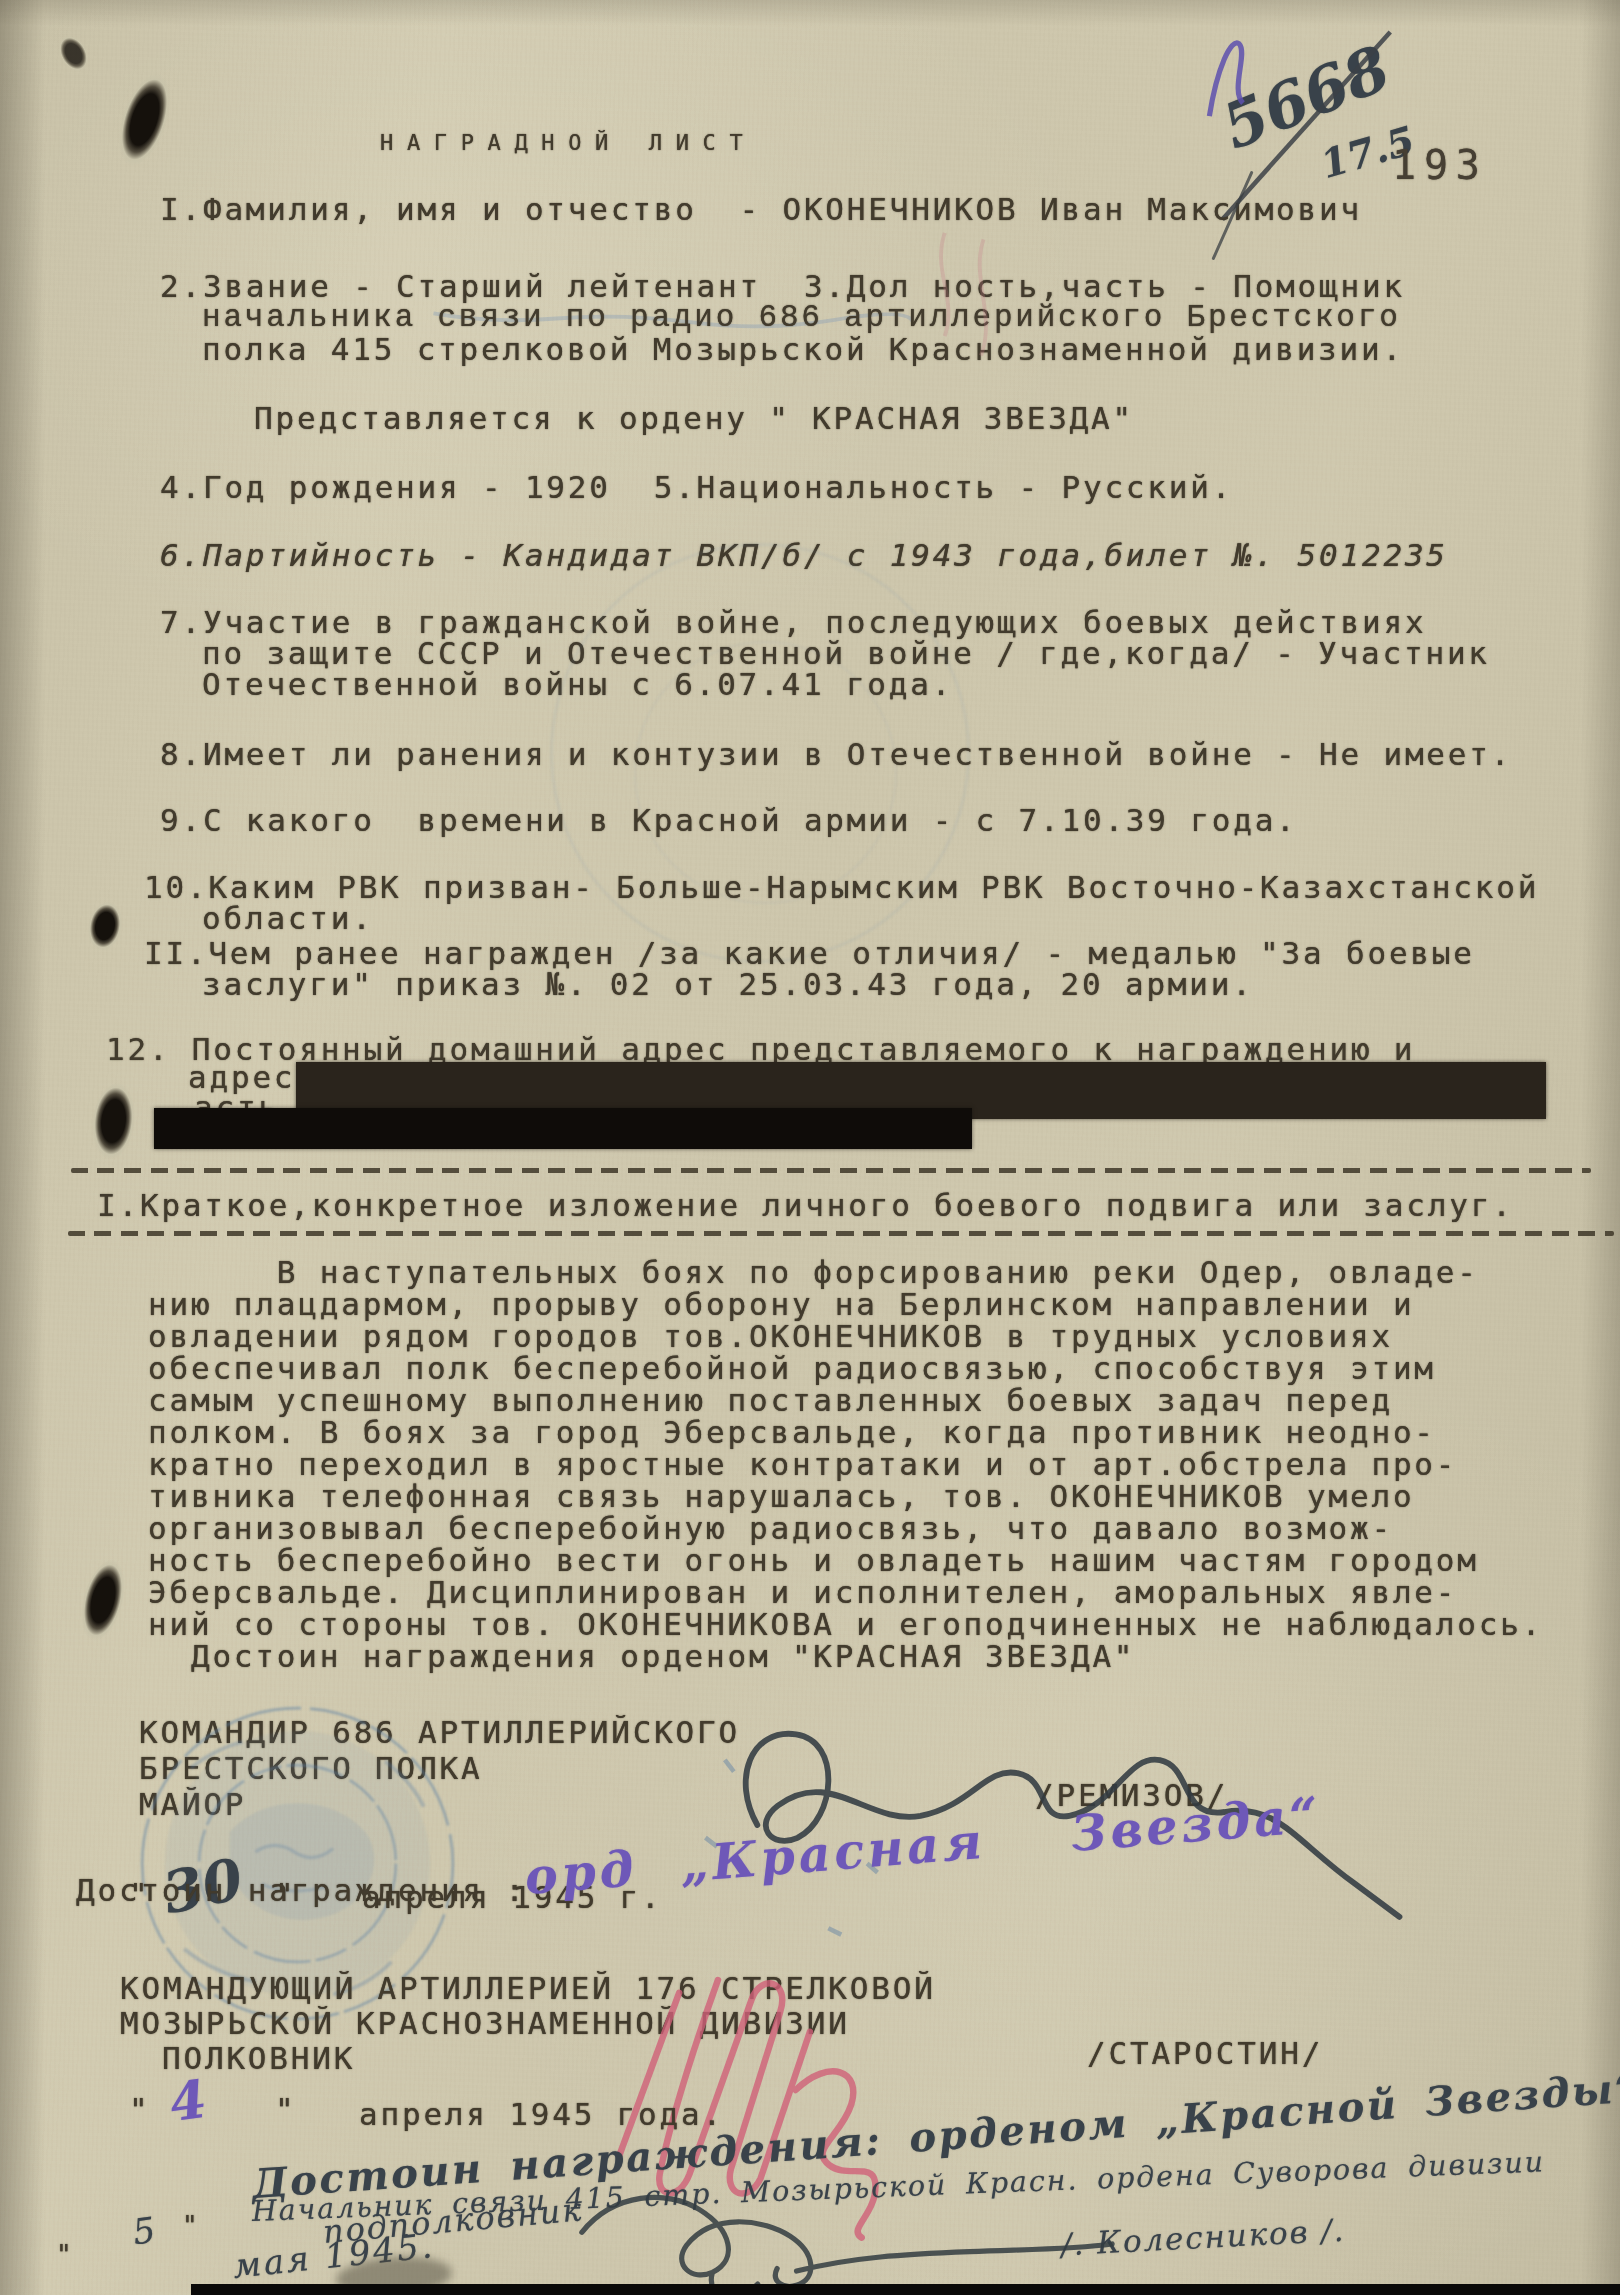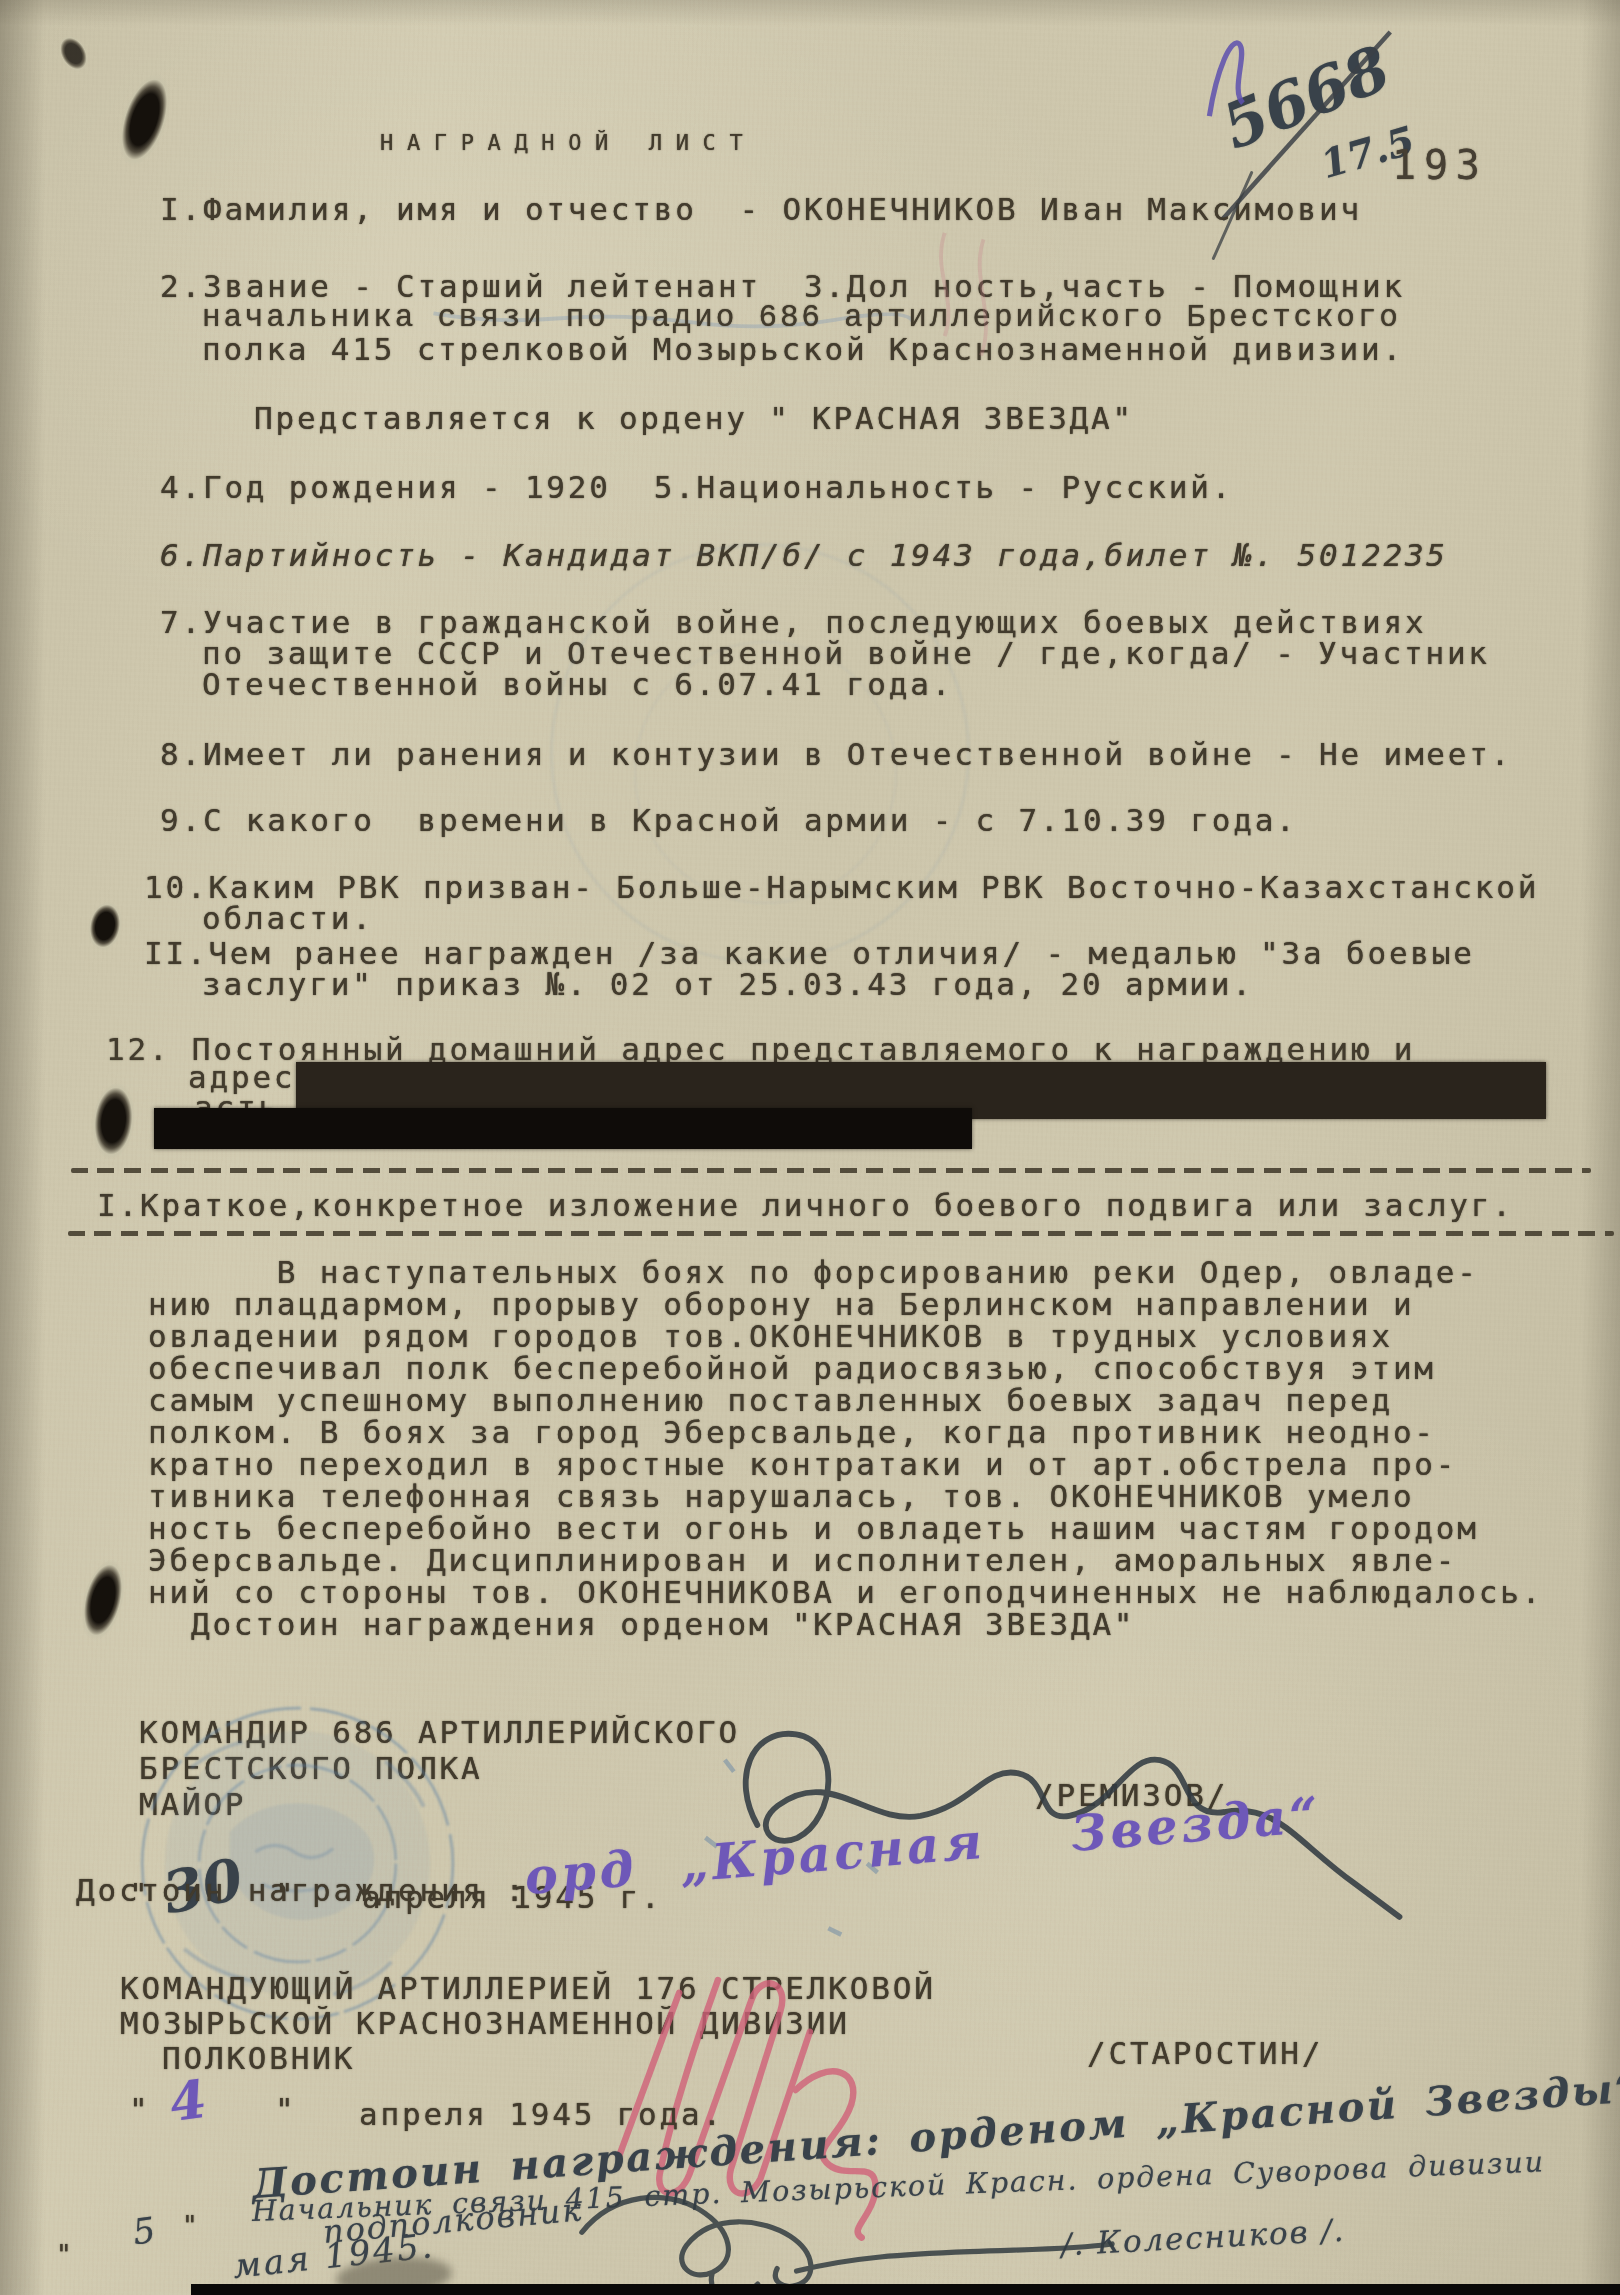--- a/index.html
+++ b/index.html
@@ -119,20 +119,21 @@
   <div class="citation">
 
   <div class="c-line">      В наступательных боях по форсированию реки Одер, овладе-</div>
       <div class="c-line">нию плацдармом, прорыву оборону на Берлинском направлении и</div>
       <div class="c-line">овладении рядом городов тов.ОКОНЕЧНИКОВ в трудных условиях</div>
       <div class="c-line">обеспечивал полк бесперебойной радиосвязью, способствуя этим</div>
       <div class="c-line">самым успешному выполнению поставленных боевых задач перед</div>
       <div class="c-line">полком. В боях за город Эберсвальде, когда противник неодно-</div>
       <div class="c-line">кратно переходил в яростные контратаки и от арт.обстрела про-</div>
       <div class="c-line">тивника телефонная связь нарушалась, тов. ОКОНЕЧНИКОВ умело</div>
+      <div class="c-line">организовывал бесперебойную радиосвязь, что давало возмож-</div>
       <div class="c-line">ность бесперебойно вести огонь и овладеть нашим частям городом</div>
       <div class="c-line">Эберсвальде. Дисциплинирован и исполнителен, аморальных явле-</div>
       <div class="c-line">ний со стороны тов. ОКОНЕЧНИКОВА и егоподчиненных не наблюдалось.</div>
       <div class="c-line">  Достоин награждения орденом "КРАСНАЯ ЗВЕЗДА"</div>
     </div>
 
   <div class="t" style="left:139px;top:1716px;">КОМАНДИР 686 АРТИЛЛЕРИЙСКОГО</div>
   <div class="t" style="left:139px;top:1752px;">БРЕСТСКОГО ПОЛКА</div>
   <div class="t" style="left:139px;top:1788px;">МАЙОР</div>
   <div class="t" style="left:1035px;top:1779px;">/РЕМИЗОВ/</div>

